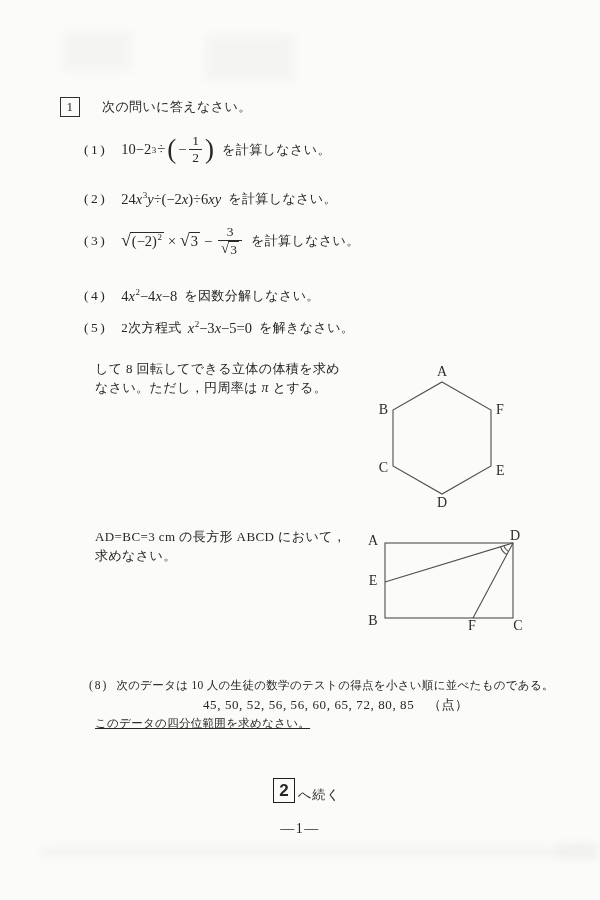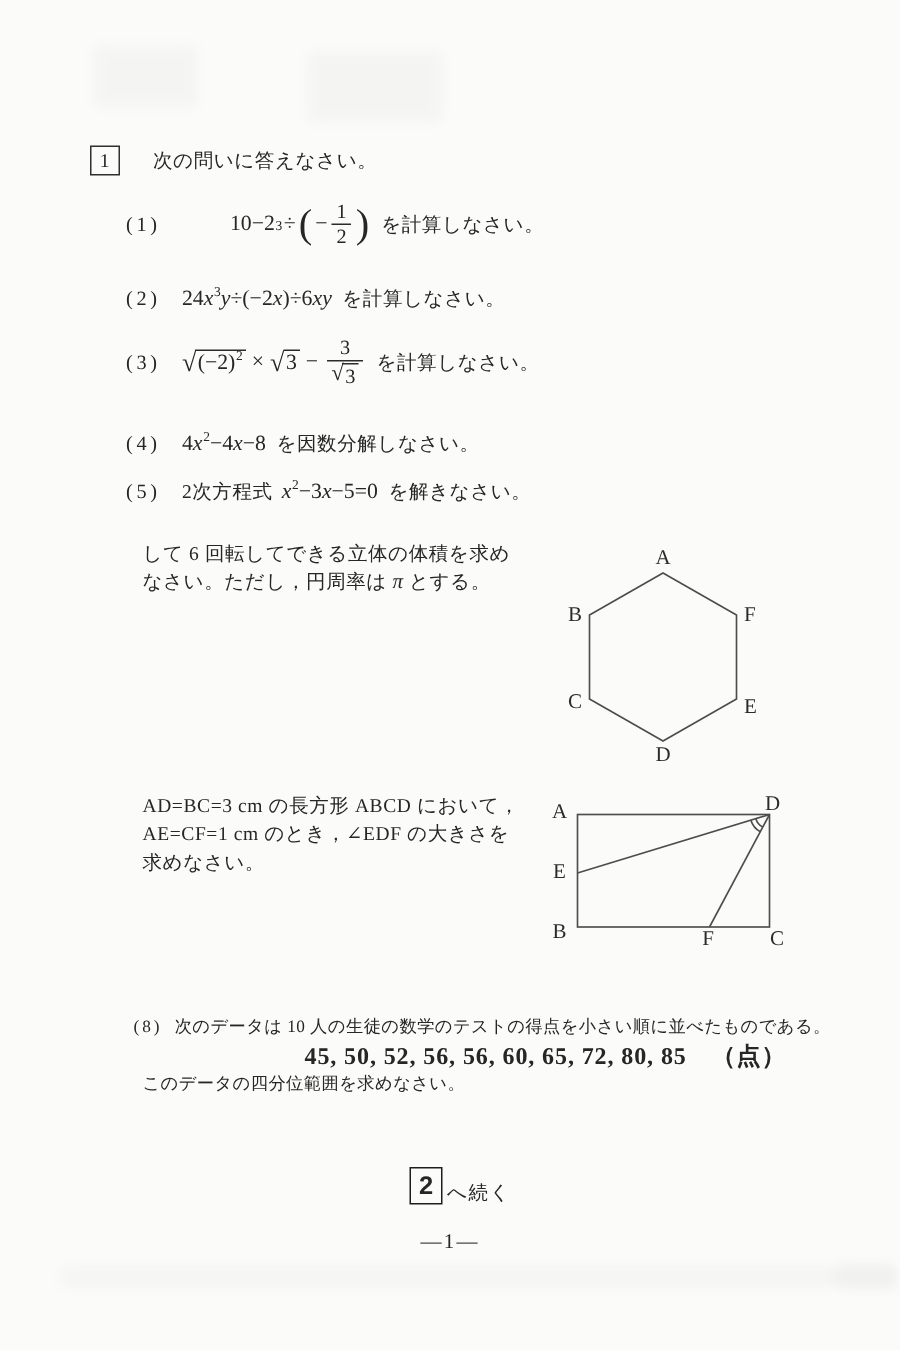--- a/index.html
+++ b/index.html
@@ -48,22 +48,22 @@
   .rsym{font-size:1.2em;line-height:1;position:relative;top:0px;margin-right:-1px;}
   .rbody{border-top:1.2px solid #2b2b2b;padding:0 2px 0 2px;}
   .suffix{margin-left:7px;}
   .op{margin:0 1px;}
   
   .tblock{line-height:19px;}
   .tblock .plabel{margin-right:6px;}
   .cont{padding-left:12px;}
   .p8block{font-size:11.5px;letter-spacing:0.3px;line-height:19px;}
   .p8block .plabel{font-size:11.5px;margin-right:8px;letter-spacing:2px;}
-  .p8-data{padding-left:114px;font-size:16px;letter-spacing:0.6px;font-weight:bold;}
-  .p8-line3{padding-left:6px;}
+  .p8-data{padding-left:114px;font-size:13px;letter-spacing:0.6px;}
+  .p8-line3{padding-left:6px;text-decoration:underline;}
   
   .fig{position:absolute;}
   .fig text{font-size:14px;fill:#2b2b2b;font-family:"Liberation Serif","DejaVu Serif",serif;}
   .fig .stroke{stroke:#4d4d4d;stroke-width:1.1;fill:none;}
   
   .footer-next{position:absolute;left:273px;top:778px;display:flex;align-items:flex-end;}
   .footer-next .nx{font-size:13px;margin-left:3px;letter-spacing:1px;position:relative;top:1px;}
   .page-number{position:absolute;left:0;top:821px;width:100%;text-align:center;font-size:14px;letter-spacing:1.5px;}
   
   .bleed{position:absolute;background:#8a8a8a;filter:blur(4px);opacity:0.05;border-radius:4px;}
@@ -77,21 +77,21 @@
   <div class="bleed abs" style="left:205px;top:34px;width:90px;height:48px;"></div>
   <div class="bleed abs" style="left:40px;top:845px;width:520px;height:13px;"></div>
   <div class="bleed abs" style="left:558px;top:843px;width:40px;height:16px;opacity:0.09;"></div>
 
   <div class="abs jp" style="left:60px;top:97px;">
     <span class="numbox">1</span><span class="sec-title">次の問いに答えなさい。</span>
   </div>
 
   <div class="prob mathrow" style="top:133px;">
     <span class="plabel">(1)</span>
-    <span class="mexpr" style="display:inline-flex;align-items:center;margin-left:32px;">
+    <span class="mexpr" style="display:inline-flex;align-items:center;">
         <span>10−2</span>
         <sup>3</sup>
         <span class="op">÷</span>
         <span class="bigp">(</span>
         <span class="op">−</span>
         <span class="frac">
           <span class="num">1</span>
           <span class="den">2</span>
         </span>
         <span class="bigp">)</span>
@@ -136,37 +136,36 @@
   </div>
 
   <div class="prob mathrow" style="top:319px;">
     <span class="plabel">(5)</span>
     <span class="jp" style="margin-right:6px;">2次方程式</span>
     <span class="mexpr"><span class="mi">x</span><sup>2</sup><span>−3</span><span class="mi">x</span><span>−5=0</span></span>
     <span class="suffix jp">を解きなさい。</span>
   </div>
 
   <div class="prob tblock jp" style="left:83px;top:359px;width:300px;">
-    <div class="cont">して 6 回転してできる立体の体積を求め</div>
+    <div class="cont">して 8 回転してできる立体の体積を求め</div>
     <div class="cont"><span>なさい。ただし，円周率は</span> <span class="mi" style="font-size:14px;">π</span> <span>とする。</span></div>
   </div>
 
   <svg class="fig" style="left:373px;top:362px;" width="150" height="155" viewBox="0 0 150 155">
     <polygon class="stroke" points="69,20 118,48 118,104 69,132 20,104 20,48"></polygon>
     <text x="69" y="14" text-anchor="middle">A</text>
     <text x="15" y="52" text-anchor="end">B</text>
     <text x="123" y="52" text-anchor="start">F</text>
     <text x="15" y="110" text-anchor="end">C</text>
     <text x="123" y="113" text-anchor="start">E</text>
     <text x="69" y="145" text-anchor="middle">D</text>
   </svg>
 
   <div class="prob tblock jp" style="left:83px;top:527px;width:300px;">
     <div class="cont">AD=BC=3 cm の長方形 ABCD において，</div>
-    <div class="cont">AE=CF=1 cm のとき，∠EDF の大きさを</div>
     <div class="cont">求めなさい。</div>
   </div>
 
   <svg class="fig" style="left:363px;top:525px;" width="170" height="112" viewBox="0 0 170 112">
     <rect class="stroke" x="22" y="18" width="128" height="75"></rect>
     <line class="stroke" x1="22" y1="57" x2="150" y2="18"></line>
     <line class="stroke" x1="110" y1="93" x2="150" y2="18"></line>
     <path class="stroke" d="M137.6,21.8 A13,13 0 0 0 143.9,29.5"></path>
     <path class="stroke" d="M140.9,20.8 A9.5,9.5 0 0 0 145.5,26.4"></path>
     <text x="10" y="20" text-anchor="middle">A</text>

